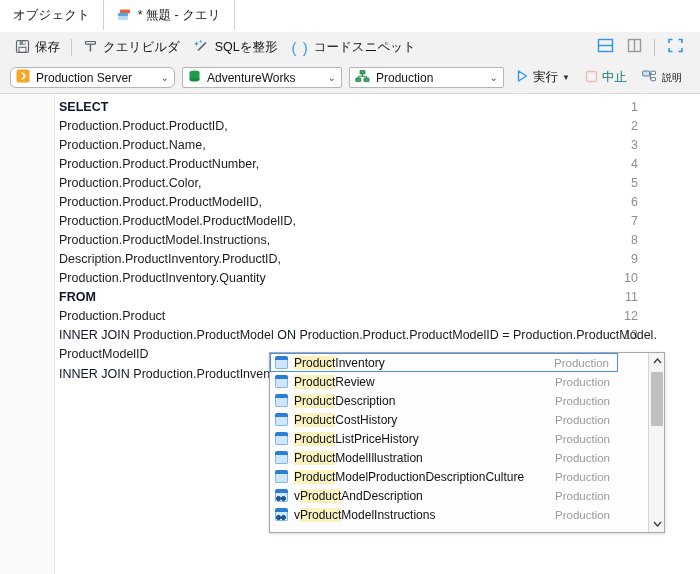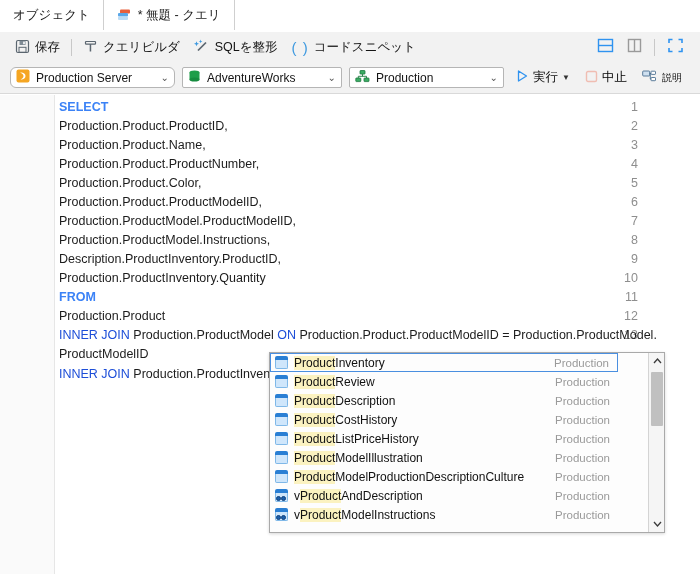--- a/index.html
+++ b/index.html
@@ -55,21 +55,21 @@
     display:flex; align-items:center; gap:6px;
     height:21px; background:#fff; border:1px solid #b5b5b5; border-radius:2px;
     padding:0 5px; font-size:12px; color:#141414;
   }
   .combo .lbl { flex:1; white-space:nowrap; }
   .combo .chev { color:#555; font-size:10px; padding-left:4px; }
   .combo.w1 { width:165px;border-radius:6px; }
   .combo.w2 { width:160px; }
   .combo.w3 { width:155px; }
   .run-btn { display:flex; align-items:center; gap:4px; font-size:12.5px; color:#111; padding:0 4px; height:26px; }
-  .stop-btn { display:flex; align-items:center; gap:4px; font-size:12.5px; color:#000000; padding:0 4px; height:26px; }
+  .stop-btn { display:flex; align-items:center; gap:4px; font-size:12.5px; color:#0f766e; padding:0 4px; height:26px; }
   .expl-btn { display:flex; align-items:center; gap:4px; font-size:10px; color:#111; padding:0 4px; height:26px; }
 
   
   .editor {
     position:absolute; left:0; top:95px; width:700px; height:479px;
     background:#ffffff; overflow:hidden;
   }
   .gutter {
     position:absolute; left:0; top:0; width:55px; height:479px;
     background:#fafafa; border-right:1px solid #e6e6e6;
@@ -83,22 +83,22 @@
     font-size:12.5px; color:#8e8e8e;
     font-family:"Liberation Sans","DejaVu Sans",sans-serif;
     text-align:right;
   }
   .cl {
     position:absolute; left:4px;
     font-size:12.5px; color:#1c1c1c;
     white-space:nowrap;
     font-family:"Liberation Sans","DejaVu Sans",sans-serif;
   }
-  .kw { color:#3b82f6; font-weight:bold; }
-  .kw-n { color:#1d4ed8; font-weight:normal; }
+  .kw { color:#0f172a; font-weight:bold; }
+  .kw-n { color:#0f172a; font-weight:normal; }
   .caret {
     display:inline-block; width:1px; height:14px; background:#111;
     vertical-align:-2px; margin-left:1px;
   }
 
   
   .ac {
     position:absolute; left:269px; top:352px; width:396px; height:181px;
     background:#fdfdfd; border:1px solid #a9a9a9;
     box-shadow:0 1px 3px rgba(0,0,0,0.16);

